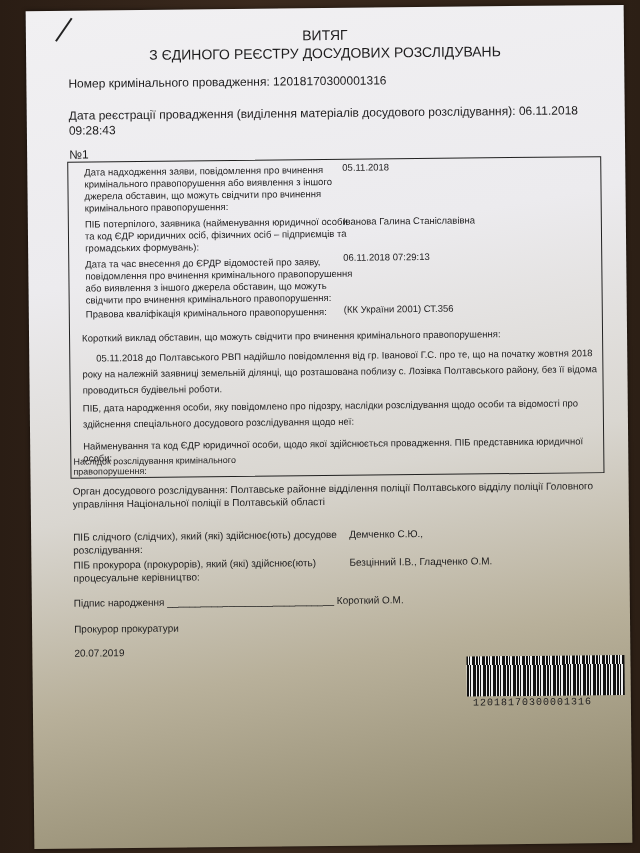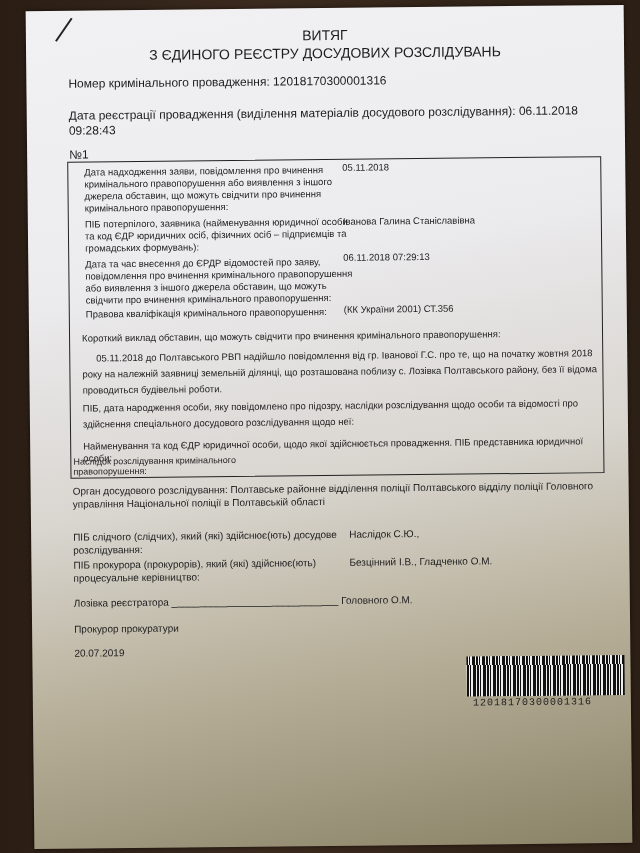--- a/index.html
+++ b/index.html
@@ -65,26 +65,26 @@
 
     <div class="wide" style="top:170px;">Короткий виклад обставин, що можуть свідчити про вчинення кримінального правопорушення:</div>
     <div class="wide" style="top:188px;text-indent:14px;line-height:16px;">05.11.2018 до Полтавського РВП надійшло повідомлення від гр. Іванової Г.С. про те, що на початку жовтня 2018 року на належній заявниці земельній ділянці, що розташована поблизу с. Лозівка Полтавського району, без її відома проводиться будівельні роботи.</div>
     <div class="wide" style="top:238px;line-height:16px;">ПІБ, дата народження особи, яку повідомлено про підозру, наслідки розслідування щодо особи та відомості про здійснення спеціального досудового розслідування щодо неї:</div>
     <div class="wide" style="top:278px;">Найменування та код ЄДР юридичної особи, щодо якої здійснюється провадження. ПІБ представника юридичної особи:</div>
     <div class="wide" style="top:294px;left:2px;width:170px;font-size:9px;line-height:10px;">Наслідок розслідування кримінального правопорушення:</div>
   </div>
 
   <div class="bot" style="left:42px;top:474px;width:540px;">Орган досудового розслідування: Полтавське районне відділення поліції Полтавського відділу поліції Головного управління Національної поліції в Полтавській області</div>
   <div class="bot" style="left:42px;top:520px;width:270px;">ПІБ слідчого (слідчих), який (які) здійснює(ють) досудове розслідування:</div>
-  <div class="bot" style="left:318px;top:520px;">Наслідок С.Ю.,</div>
+  <div class="bot" style="left:318px;top:520px;">Демченко С.Ю.,</div>
   <div class="bot" style="left:42px;top:548px;width:260px;">ПІБ прокурора (прокурорів), який (які) здійснює(ють) процесуальне керівництво:</div>
   <div class="bot" style="left:318px;top:548px;">Безцінний І.В., Гладченко О.М.</div>
   <div class="bot" style="left:42px;top:586px;">
-    <span>Лозівка реєстратора</span>
+    <span>Підпис народження</span>
     <span>______________________________</span>
-    <span>Головного О.М.</span>
+    <span>Короткий О.М.</span>
   </div>
   <div class="bot" style="left:42px;top:612px;">Прокурор прокуратури</div>
   <div class="bot" style="left:42px;top:636px;">20.07.2019</div>
 
   <div class="barcode"></div>
   <div class="barcode-num">12018170300001316</div>
 </div>
 
 </body></html>

